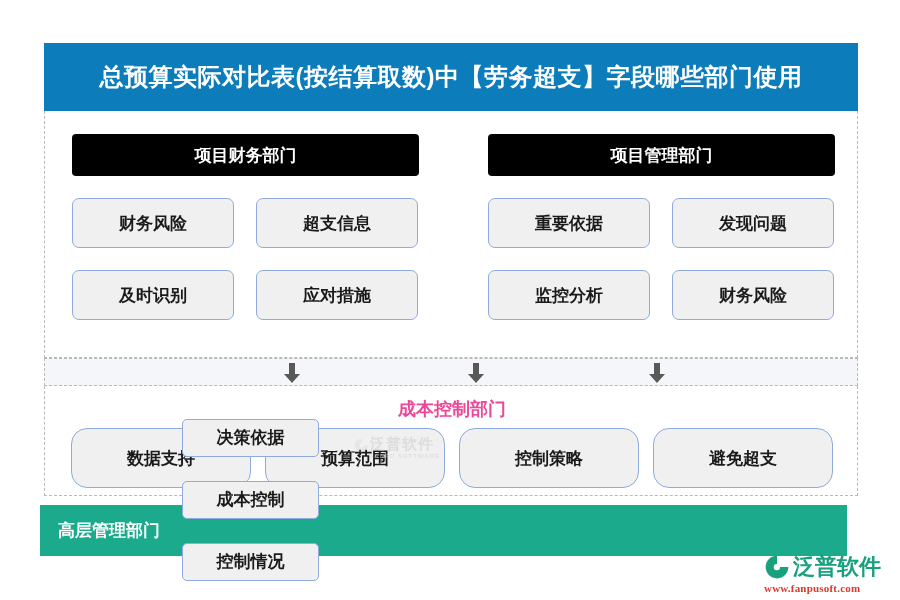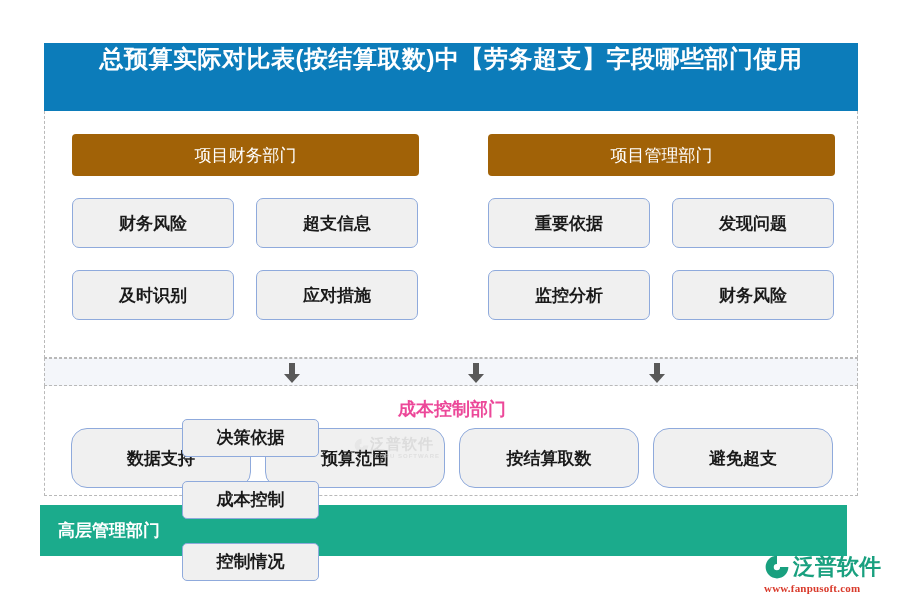--- a/index.html
+++ b/index.html
@@ -24,20 +24,21 @@
 
   
   .title-bar {
     position: absolute;
     left: 44px;
     top: 43px;
     width: 814px;
     height: 68px;
     background: #0c7cba;
     display: flex;
+    align-items: center;
     justify-content: center;
     box-sizing: border-box;
   }
   .title-text {
     color: #ffffff;
     font-size: 24px;
     font-weight: bold;
     letter-spacing: 0.5px;
     white-space: nowrap;
   }
@@ -60,28 +61,28 @@
     position: absolute;
     top: 23px;
     width: 347px;
   }
   .dept-col.left  { left: 27px; }
   .dept-col.right { left: 443px; }
 
   .dept-header {
     width: 347px;
     height: 42px;
-    background: #a16207;
+    background: #000000;
     border-radius: 4px;
     display: flex;
     align-items: center;
     justify-content: center;
     color: #ffffff;
     font-size: 17px;
-    font-weight: normal;
+    font-weight: bold;
     box-sizing: border-box;
   }
 
   .chip-grid {
     display: flex;
     flex-wrap: wrap;
     gap: 22px 22px;
     margin-top: 22px;
   }
   .chip {
@@ -326,21 +327,21 @@
           <path d="M6 0 H12 V11 H17 L9 20 L1 11 H6 Z" fill="#595959"></path>
         </svg>
     </div>
   </div>
 
   <div class="panel-mid">
     <div class="mid-title">成本控制部门</div>
     <div class="mid-row">
       <div class="mid-chip">数据支持</div>
       <div class="mid-chip">预算范围</div>
-      <div class="mid-chip">按结算取数</div>
+      <div class="mid-chip">控制策略</div>
       <div class="mid-chip">避免超支</div>
     </div>
   </div>
 
   <div class="wm-mid">
     <span class="wm-mark">
       <svg width="15" height="15" viewBox="0 0 24 24">
         <path d="M12 1 A11 11 0 1 0 23 12 L15 12 A3 3 0 1 1 12 9 Z" fill="#cfcfcf"></path>
       </svg>
     </span>

